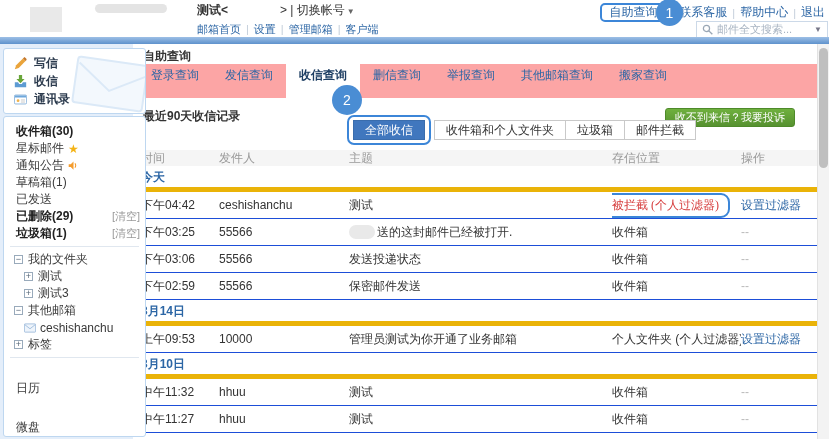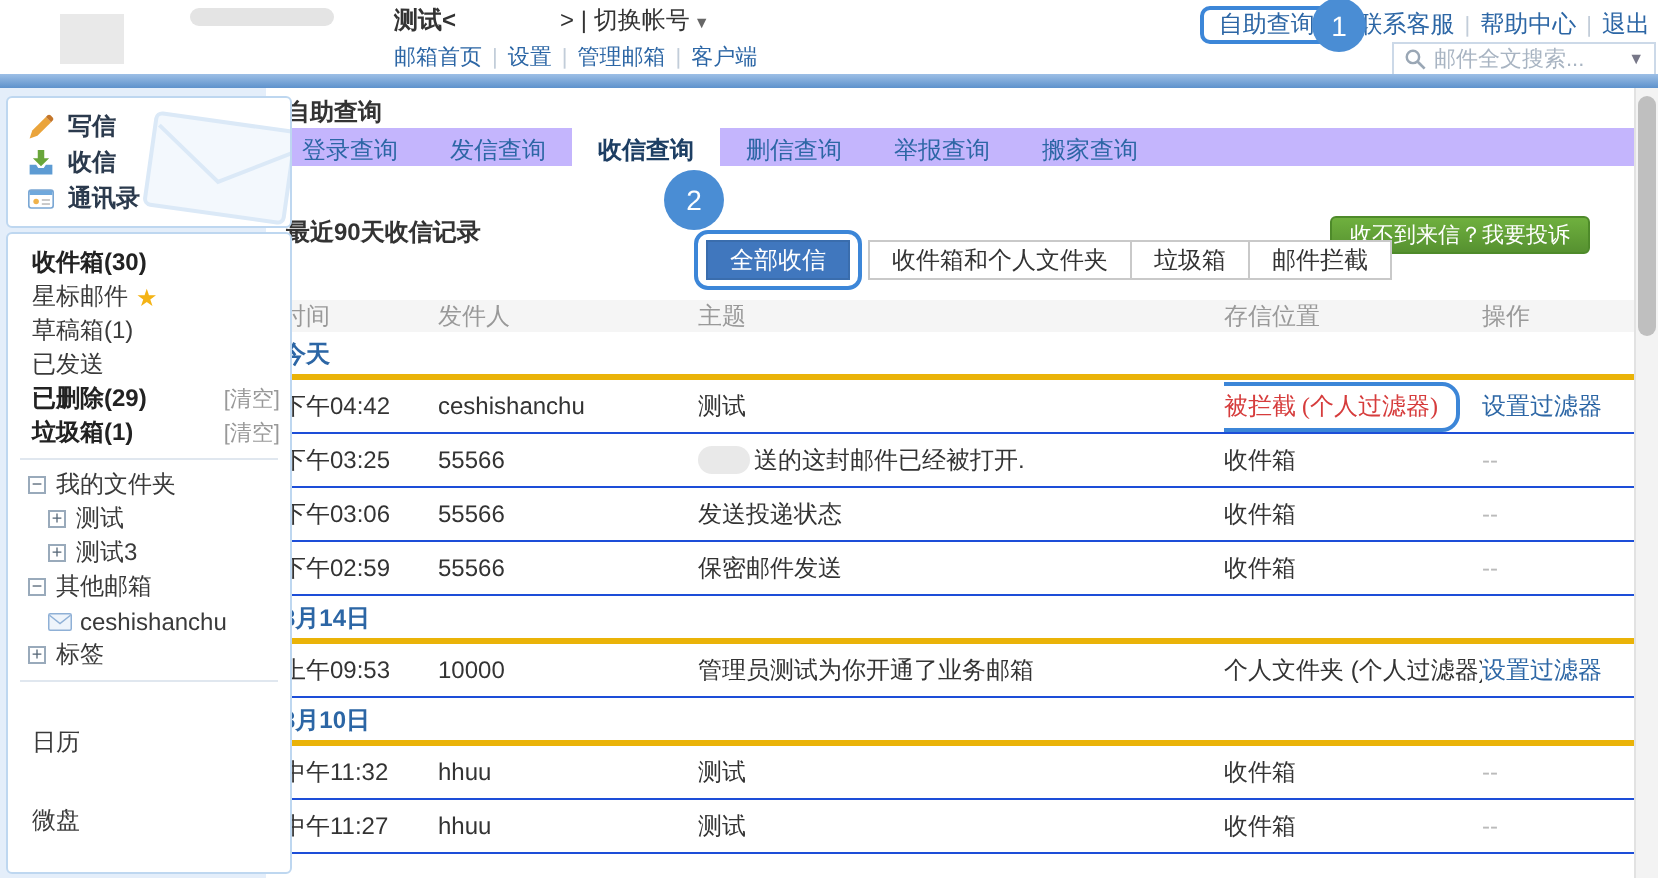--- a/index.html
+++ b/index.html
@@ -50,41 +50,41 @@
   .tree{height:17px;color:#3a3a3a;}
   .lvl0{padding-left:10px;}
   .lvl1{padding-left:20px;}
   .expander{width:9px;height:9px;border:1px solid #99aabb;background:#fff;color:#567;
             font-size:9px;line-height:7px;text-align:center;margin-right:5px;box-sizing:border-box;}
   .tree .icn-sm{margin:0 4px 0 0;}
   .shortcut{padding-left:12px;height:17px;color:#3a3a3a;margin-top:22px;}
   
   .main{position:absolute;left:133px;top:44px;right:11px;bottom:0;background:#fff;}
   .page-title{position:absolute;left:10px;top:4px;font-weight:bold;color:#333;}
-  .tabbar{position:absolute;left:0;right:0;top:20px;height:19px;background:#c4b5fd;
+  .tabbar{position:absolute;left:0;right:0;top:20px;height:34px;background:#fca5a5;
           display:flex;padding-left:5px;}
   .tab{padding:0 13px;line-height:22px;color:#2c66a5;cursor:pointer;}
   .tab.active{background:#fff;color:#1d3e63;font-weight:bold;}
   .circle2{left:199px;top:41px;}
   .section-title{position:absolute;left:10px;top:64px;font-weight:bold;color:#333;}
   .complaint{position:absolute;right:23px;top:64px;height:19px;padding:0 9px;font-size:11px;color:#fff;
              background:linear-gradient(#6fb03e,#569130);border:1px solid #4e8a2a;border-radius:3px;
              cursor:pointer;font-family:inherit;text-align:center;}
   .filter-row{position:absolute;left:214px;top:71px;display:flex;align-items:center;}
   .ann-filter{border:2px solid #3c86d8;border-radius:7px;padding:3px 4px;display:inline-block;}
   .fbtn{height:20px;padding:0 11px;font-size:12px;background:#fff;border:1px solid #c9c9c9;
         color:#333;cursor:pointer;font-family:inherit;}
   .fbtn + .fbtn{margin-left:-1px;}
   .ann-filter + .fbtn{margin-left:3px;}
   .factive{background:#4077be;border-color:#3a6dad;color:#fff;}
   .table{position:absolute;left:4px;right:0;top:106px;}
   .thead,.trow{display:grid;grid-template-columns:78px 130px 263px 129px 1fr;padding-left:4px;align-items:center;}
   .thead{height:16px;background:#f5f5f5;color:#999;}
   .grow{height:21px;line-height:22px;padding-left:4px;color:#2c66a5;font-weight:bold;
-        border-bottom:3px solid #eab308;}
+        border-bottom:5px solid #eab308;}
   .trow{height:26px;border-bottom:1px solid #1d4ed8;color:#333;}
   .cell{overflow:hidden;white-space:nowrap;}
   .redact-blob{display:inline-block;width:26px;height:14px;background:#e9e9e9;border-radius:7px;
                vertical-align:middle;margin-right:2px;}
   .blocked{color:#d63c3c;}
   .ann-loc{border:2px solid #3c86d8;border-radius:9px;padding:2px 9px;display:inline-block;margin-left:-11px;font-family:Liberation Serif, serif;}
   .dash{color:#bbb;}
   
   .scrollbar{position:absolute;right:0;top:44px;bottom:0;width:11px;background:#f3f3f3;
              border-left:1px solid #e2e2e2;}
@@ -174,20 +174,29 @@
           <div class="srow folder bold">
             <span class="flabel">收件箱(30)</span>
           </div>
           <div class="srow folder">
             <span class="flabel">星标邮件</span>
             <span class="icn-sm">
               <span style="color:#f4b315;font-size:12px;">★</span>
             </span>
           </div>
           <div class="srow folder">
+            <span class="flabel">通知公告</span>
+            <span class="icn-sm">
+              <svg width="11" height="11" viewBox="0 0 16 16">
+                <path fill="#f49c2d" d="M1 6h3l4-4v12l-4-4H1z"></path>
+                <path d="M10 5c1.6 1.6 1.6 4.4 0 6" stroke="#f49c2d" fill="none" stroke-width="1.6"></path>
+              </svg>
+            </span>
+          </div>
+          <div class="srow folder">
             <span class="flabel">草稿箱(1)</span>
           </div>
           <div class="srow folder">
             <span class="flabel">已发送</span>
           </div>
           <div class="srow folder bold">
             <span class="flabel">已删除(29)</span>
             <span class="clear">[清空]</span>
           </div>
           <div class="srow folder bold">
@@ -249,20 +258,21 @@
   </aside>
 
   <main class="main">
     <div class="page-title">自助查询</div>
     <div class="tabbar" id="tabbar">
         <div class="tab">登录查询</div>
         <div class="tab">发信查询</div>
         <div class="tab active">收信查询</div>
         <div class="tab">删信查询</div>
         <div class="tab">举报查询</div>
+        <div class="tab">其他邮箱查询</div>
         <div class="tab">搬家查询</div>
       </div>
     <span class="ann-circle circle2" style="position:absolute;width:30px;height:30px;">2</span>
     <div class="section-title">最近90天收信记录</div>
     <button class="complaint">收不到来信？我要投诉</button>
     <div class="filter-row" id="filter-group">
         <span class="ann-filter"><button class="fbtn factive">全部收信</button></span>
         <button class="fbtn">收件箱和个人文件夹</button>
         <button class="fbtn">垃圾箱</button>
         <button class="fbtn">邮件拦截</button>

